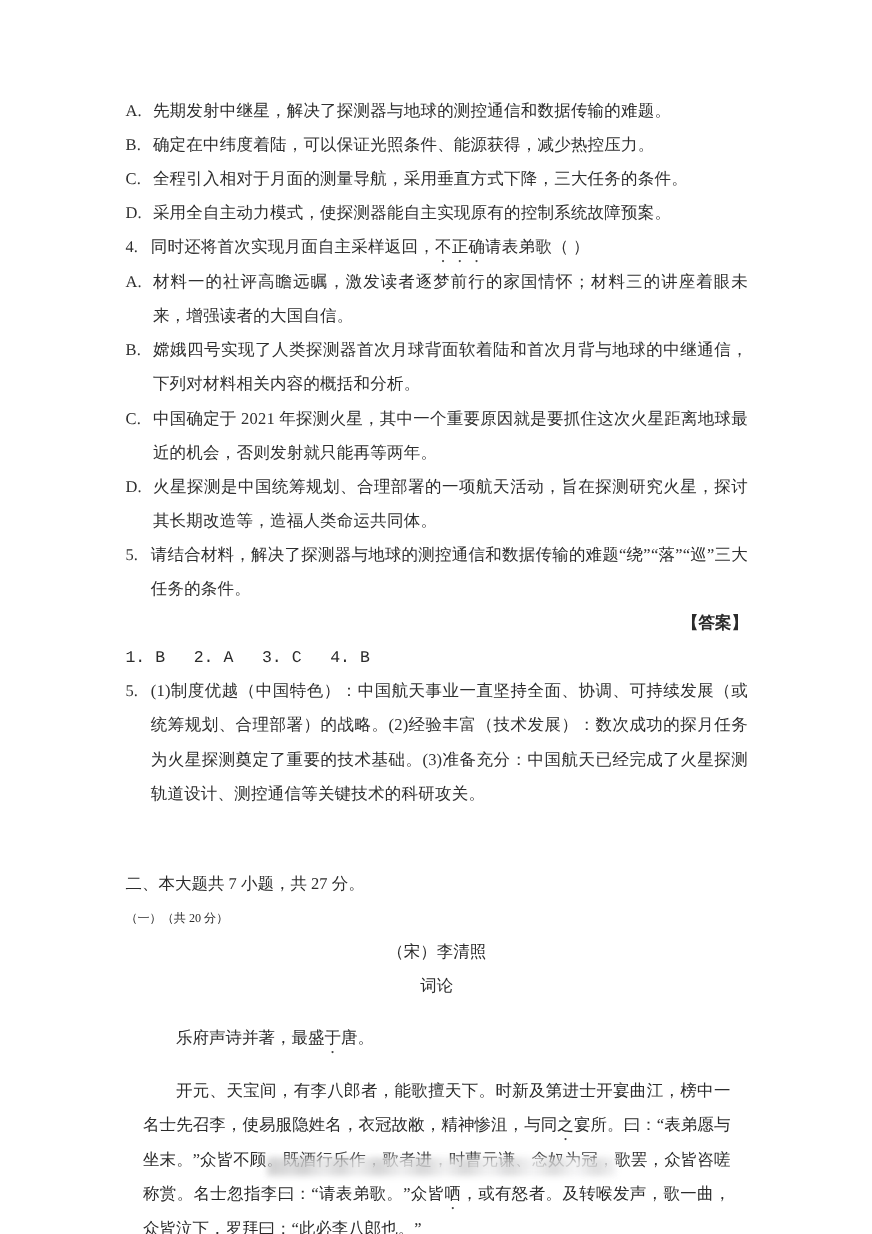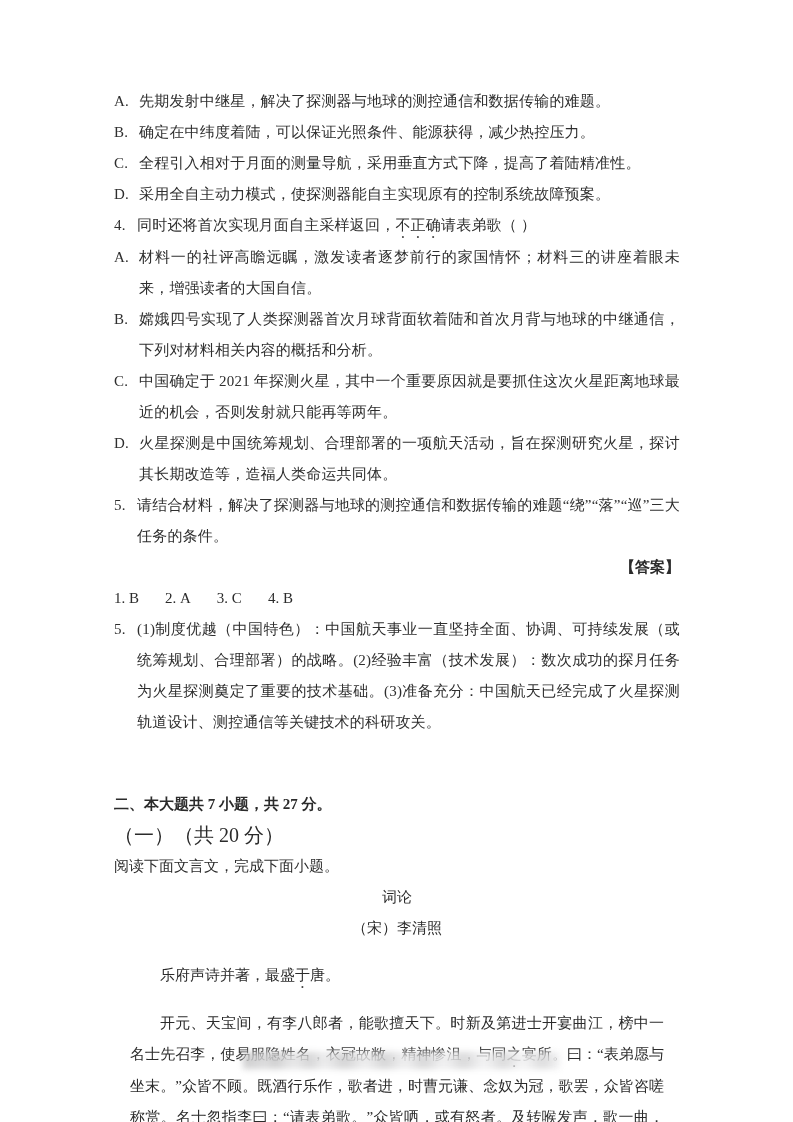--- a/index.html
+++ b/index.html
@@ -92,34 +92,34 @@
     text-align: right;
   }
   .answer-keys {
     font-size: 15px;
     line-height: 31px;
     margin: 0;
   }
   .answer-keys span.key {
     display: inline-block;
     margin-right: 26px;
-    font-family: Liberation Serif, serif;
+    font-family: Liberation Mono, monospace;
   }
 
   .spacer-lg { height: 31px; }
   .spacer-md { height: 20px; }
 
   .section-head {
     font-size: 15px;
     line-height: 31px;
-    font-weight: bold;
+    font-weight: normal;
     margin: 0;
   }
   .subsection {
-    font-size: 20px;
+    font-size: 11px;
     line-height: 31px;
     margin: 0;
   }
   .instruction {
     font-size: 15px;
     line-height: 31px;
     margin: 0;
   }
   .centered {
     text-align: center;
@@ -163,21 +163,21 @@
       <div class="line opt">
         <span class="opt-label">A.</span>
         <span class="opt-text">先期发射中继星，解决了探测器与地球的测控通信和数据传输的难题。</span>
       </div>
       <div class="line opt">
         <span class="opt-label">B.</span>
         <span class="opt-text">确定在中纬度着陆，可以保证光照条件、能源获得，减少热控压力。</span>
       </div>
       <div class="line opt">
         <span class="opt-label">C.</span>
-        <span class="opt-text">全程引入相对于月面的测量导航，采用垂直方式下降，提高了着陆精准性。</span>
+        <span class="opt-text">全程引入相对于月面的测量导航，采用垂直方式下降，三大任务的条件。</span>
       </div>
       <div class="line opt">
         <span class="opt-label">D.</span>
         <span class="opt-text">采用全自主动力模式，使探测器能自主实现原有的控制系统故障预案。</span>
       </div>
     </div>
 
     <div class="line q">
       <span class="q-num">4.</span>
       <span class="q-text"><span>同时还将首次实现月面自主采样返回，</span><span class="emph-dot">不正确</span><span>请表弟歌（  ）</span></span>
@@ -216,24 +216,23 @@
     <div class="line q">
       <span class="q-num">5.</span>
       <span class="q-text">(1)制度优越（中国特色）：中国航天事业一直坚持全面、协调、可持续发展（或统筹规划、合理部署）的战略。(2)经验丰富（技术发展）：数次成功的探月任务为火星探测奠定了重要的技术基础。(3)准备充分：中国航天已经完成了火星探测轨道设计、测控通信等关键技术的科研攻关。</span>
     </div>
 
     <div class="spacer-lg"></div>
     <div class="spacer-md"></div>
 
     <div class="section-head">二、本大题共 7 小题，共 27 分。</div>
     <div class="subsection">（一）（共 20 分）</div>
-    <div class="instruction">阅读下面文言文，完成下面小题。</div>
-
+
+    <div class="centered">（宋）李清照</div>
     <div class="centered">词论</div>
-    <div class="centered">（宋）李清照</div>
 
     <div class="para" id="p1"><span>乐府声诗并著，最盛</span><span class="emph-dot">于</span><span>唐。</span></div>
 
     <div class="para" id="p2"><span>开元、天宝间，有李八郎者，能歌擅天下。时新及第进士开宴曲江，榜中一名士先召李，使易服隐姓名，衣冠故敝，精神惨沮，与同</span><span class="emph-dot">之</span><span>宴所。曰：“表弟愿与坐末。”众皆不顾。既酒行乐作，歌者进，时曹元谦、念奴为冠，歌罢，众皆咨嗟称赏。名士忽指李曰：“请表弟歌。”众皆</span><span class="emph-dot">哂</span><span>，或有怒者。及转喉发声，歌一曲，众皆泣下，罗拜曰：“此必李八郎也。”</span></div>
 
   </div>
 
   <div class="watermark" id="watermark">
       <i style="flex: 1 1 0px; background: rgb(200, 200, 201);"></i>
       <i style="flex: 1 1 0px; background: rgb(203, 203, 204);"></i>

